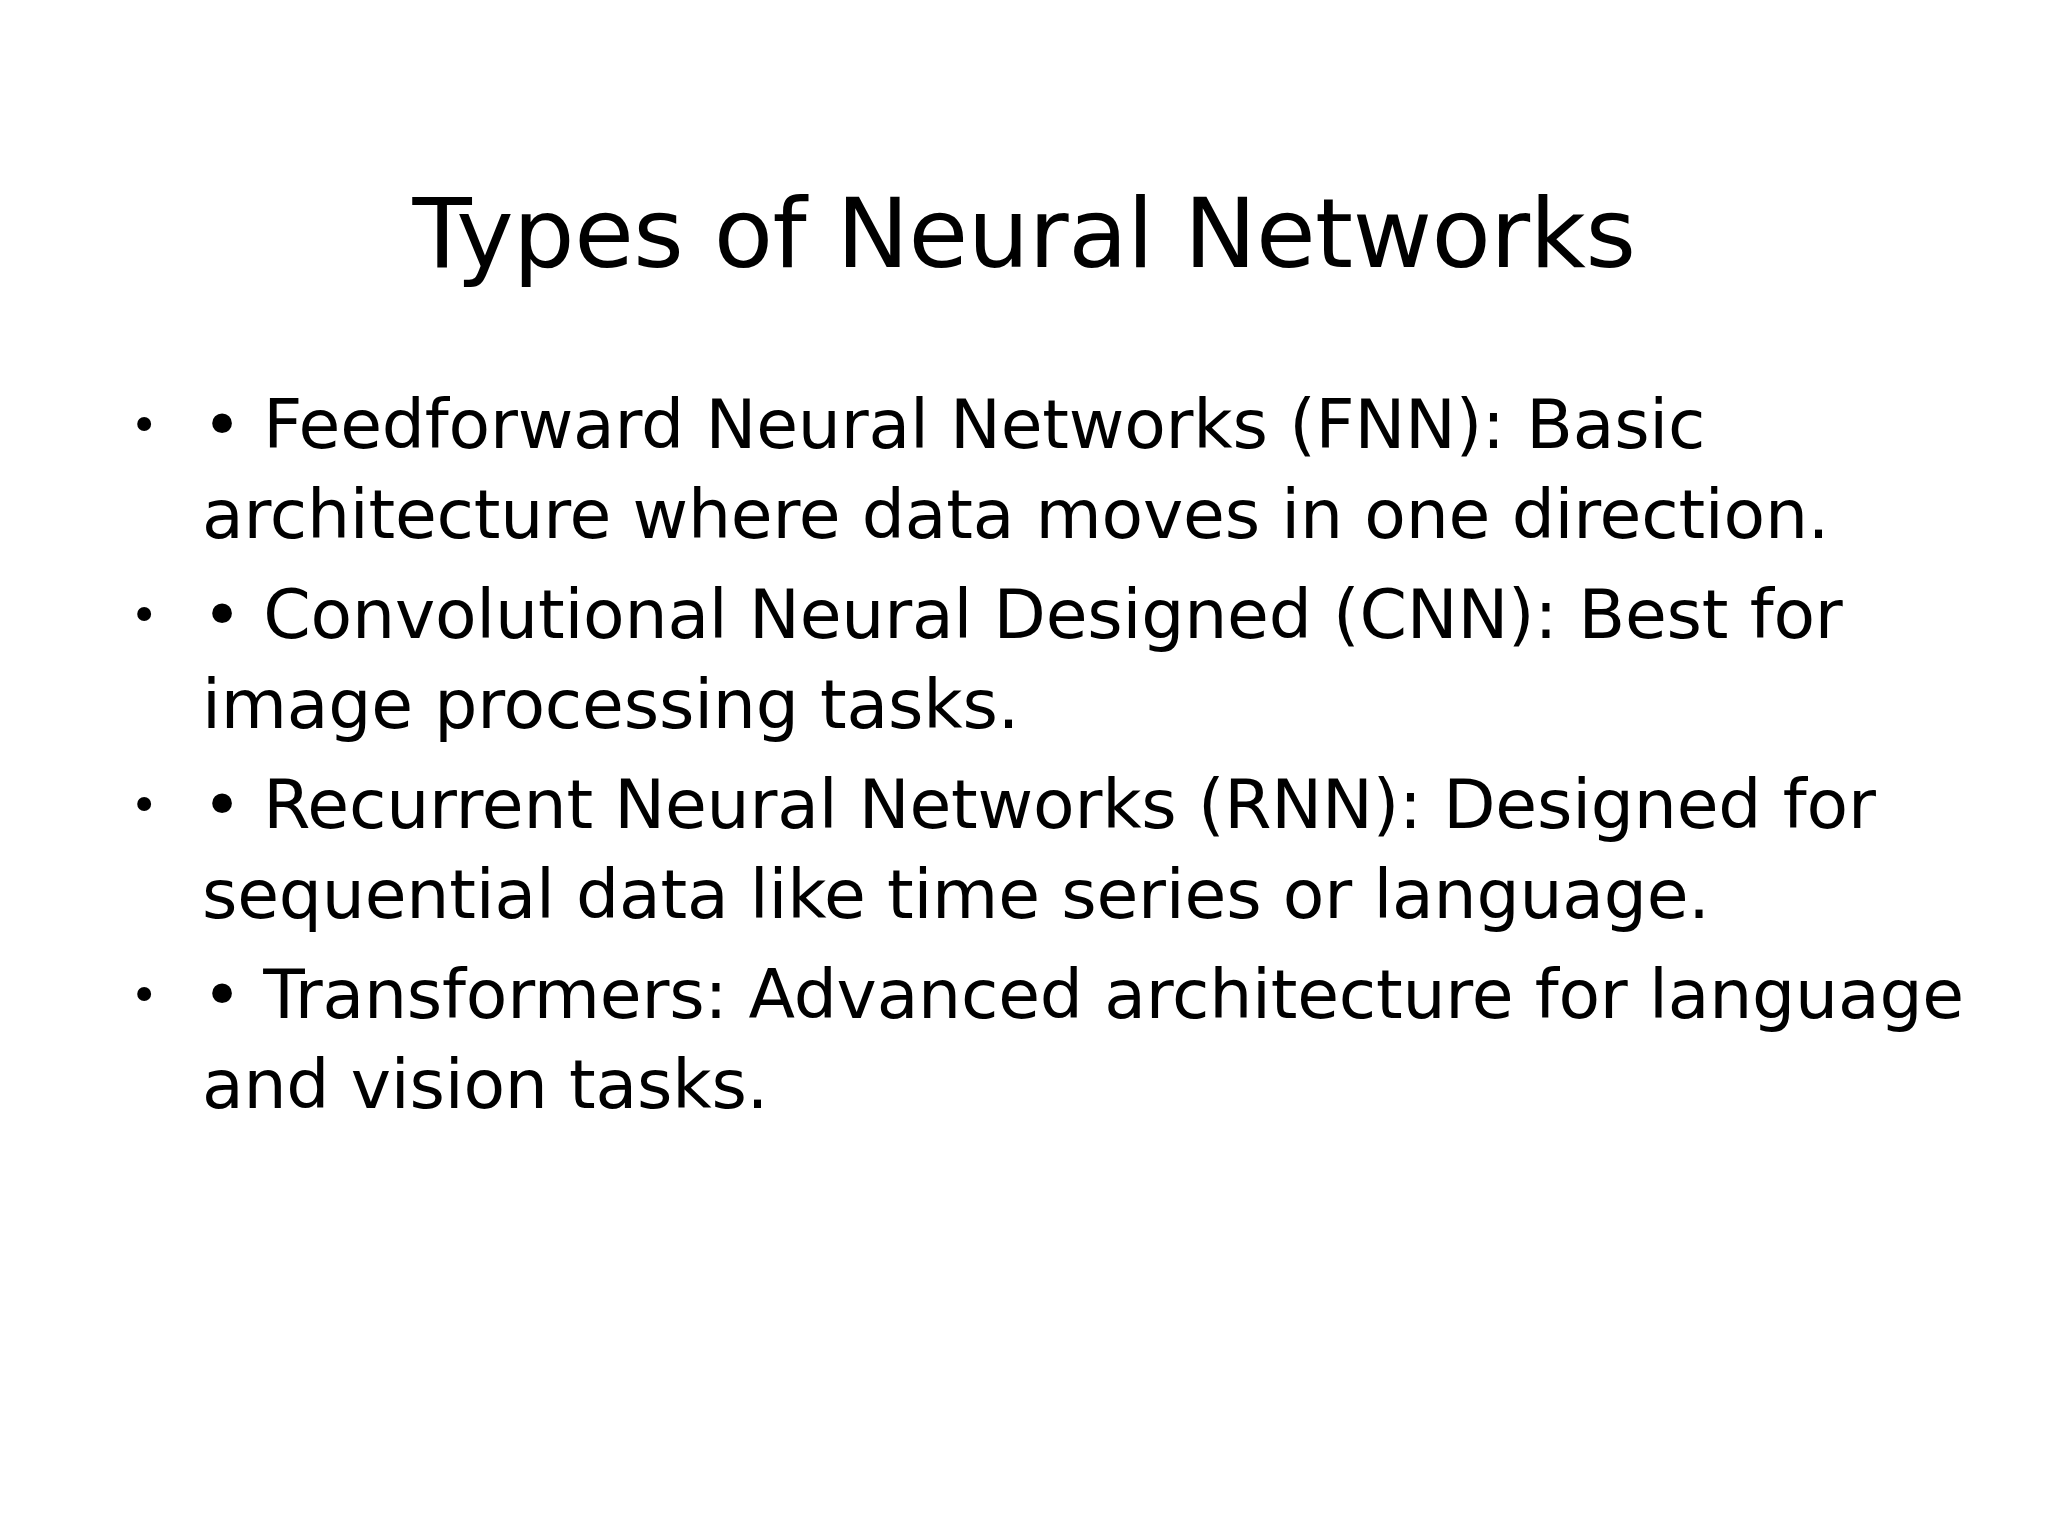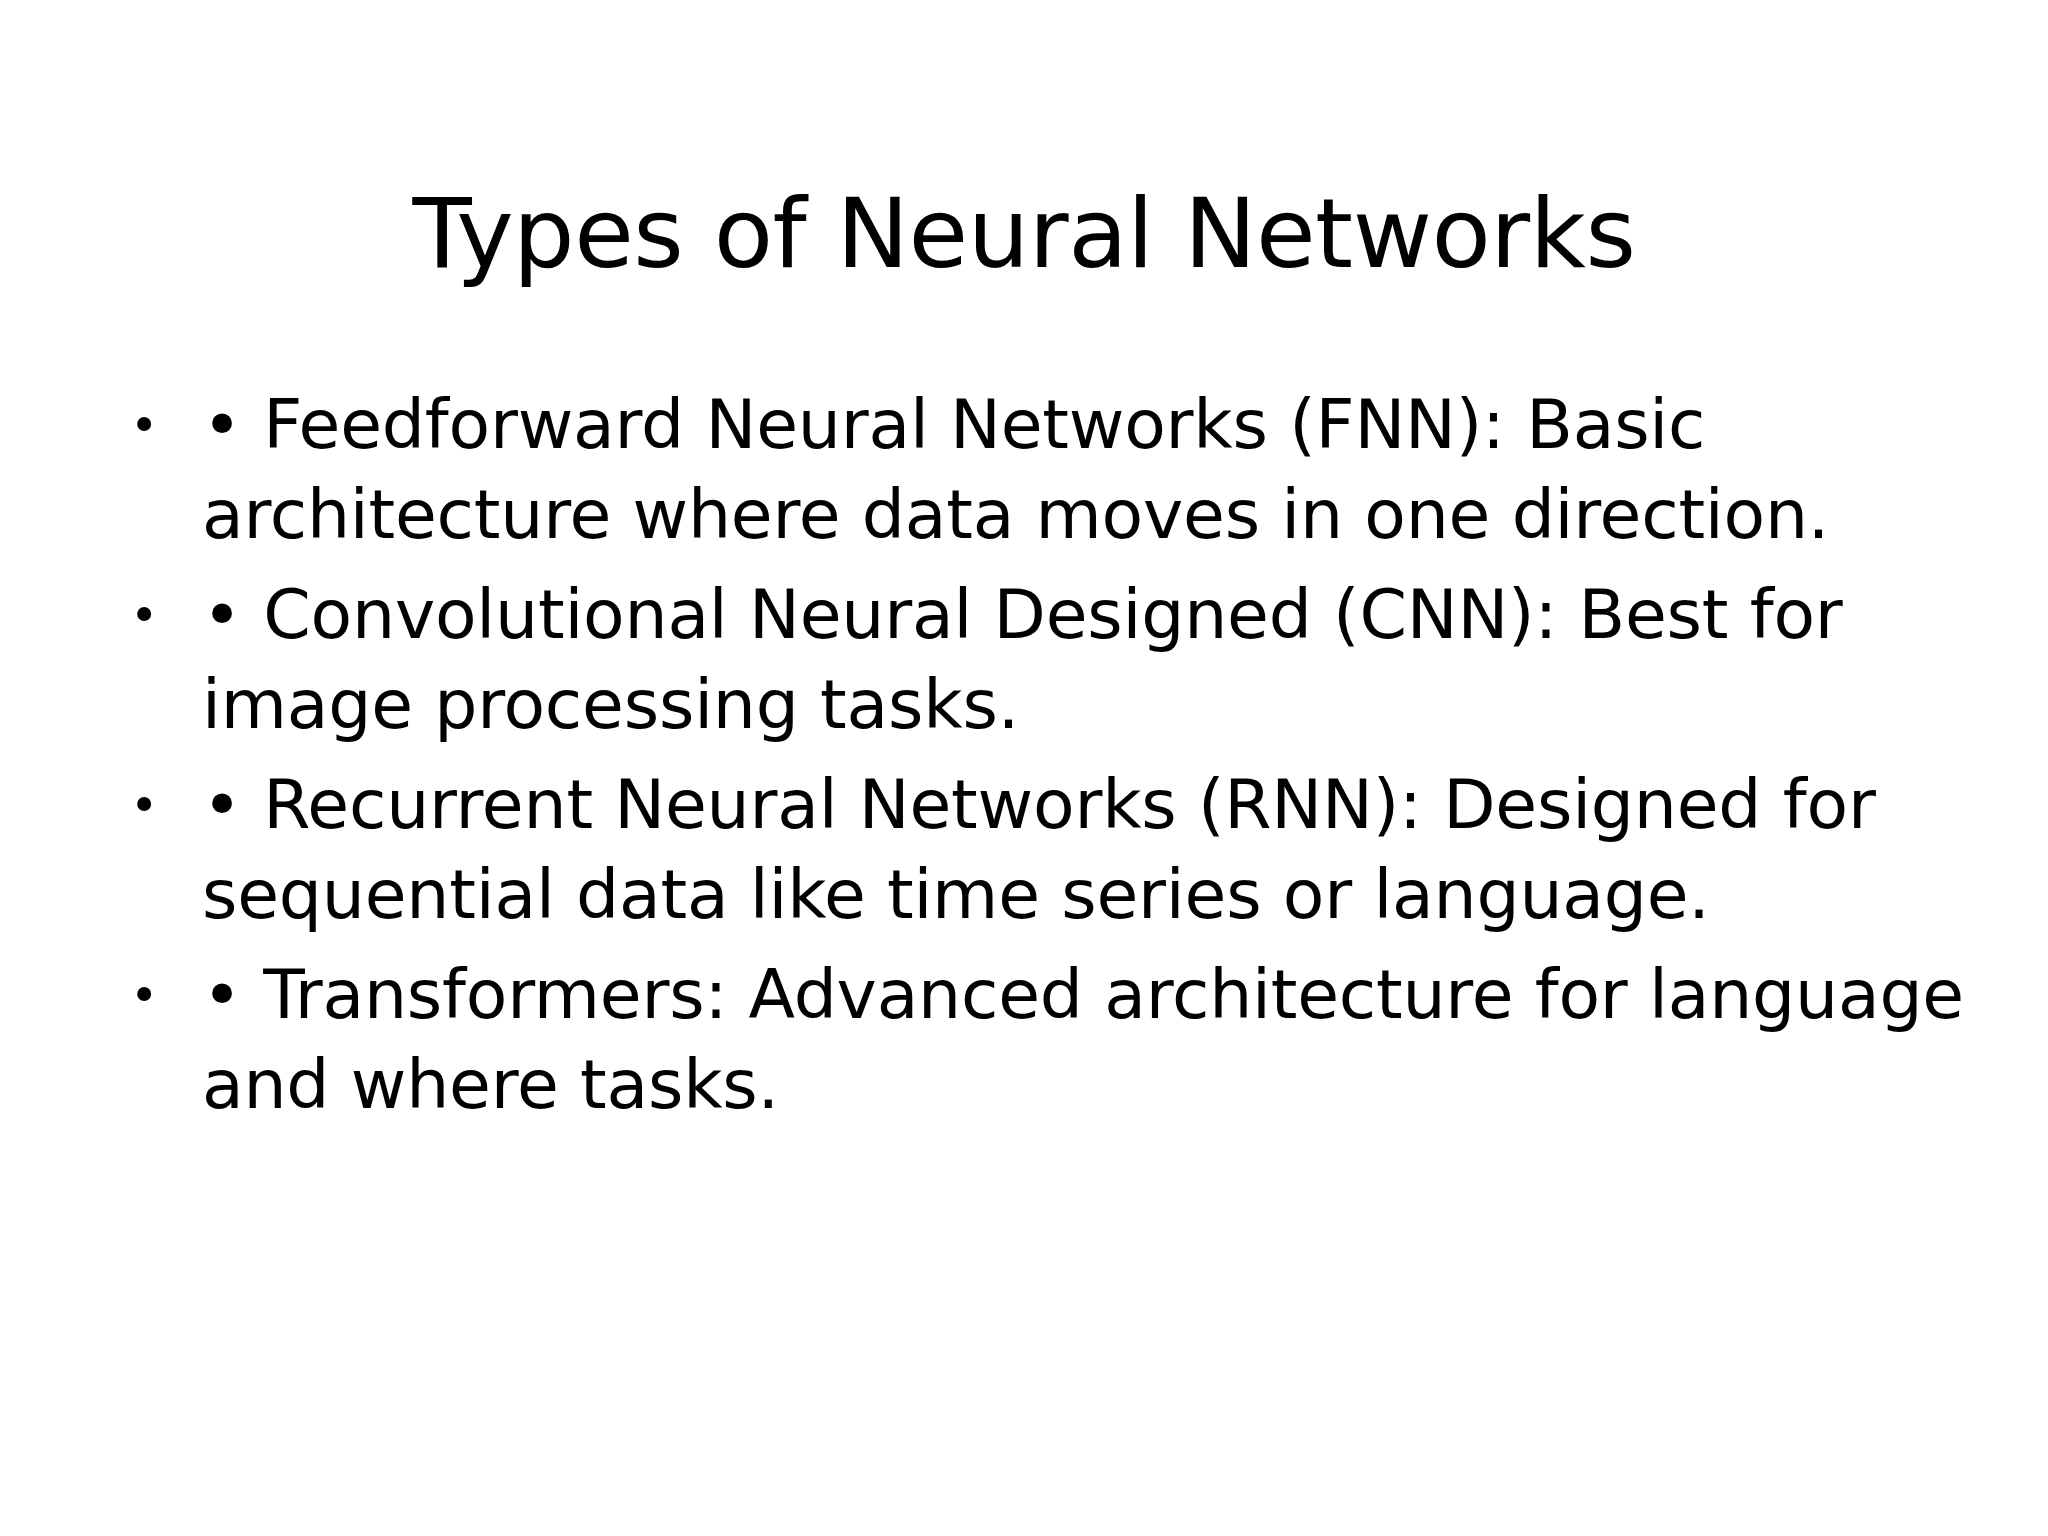--- a/index.html
+++ b/index.html
@@ -87,18 +87,18 @@
       <span class="bullet-text">• Convolutional Neural Designed (CNN): Best for image processing tasks.</span>
     </li>
 
     <li class="bullet-item">
       <span class="bullet-marker">•</span>
       <span class="bullet-text">• Recurrent Neural Networks (RNN): Designed for sequential data like time series or language.</span>
     </li>
 
     <li class="bullet-item">
       <span class="bullet-marker">•</span>
-      <span class="bullet-text">• Transformers: Advanced architecture for language and where tasks.</span>
+      <span class="bullet-text">• Transformers: Advanced architecture for language and vision tasks.</span>
     </li>
 
   </ul>
 
 </div>
 
 </body></html>

